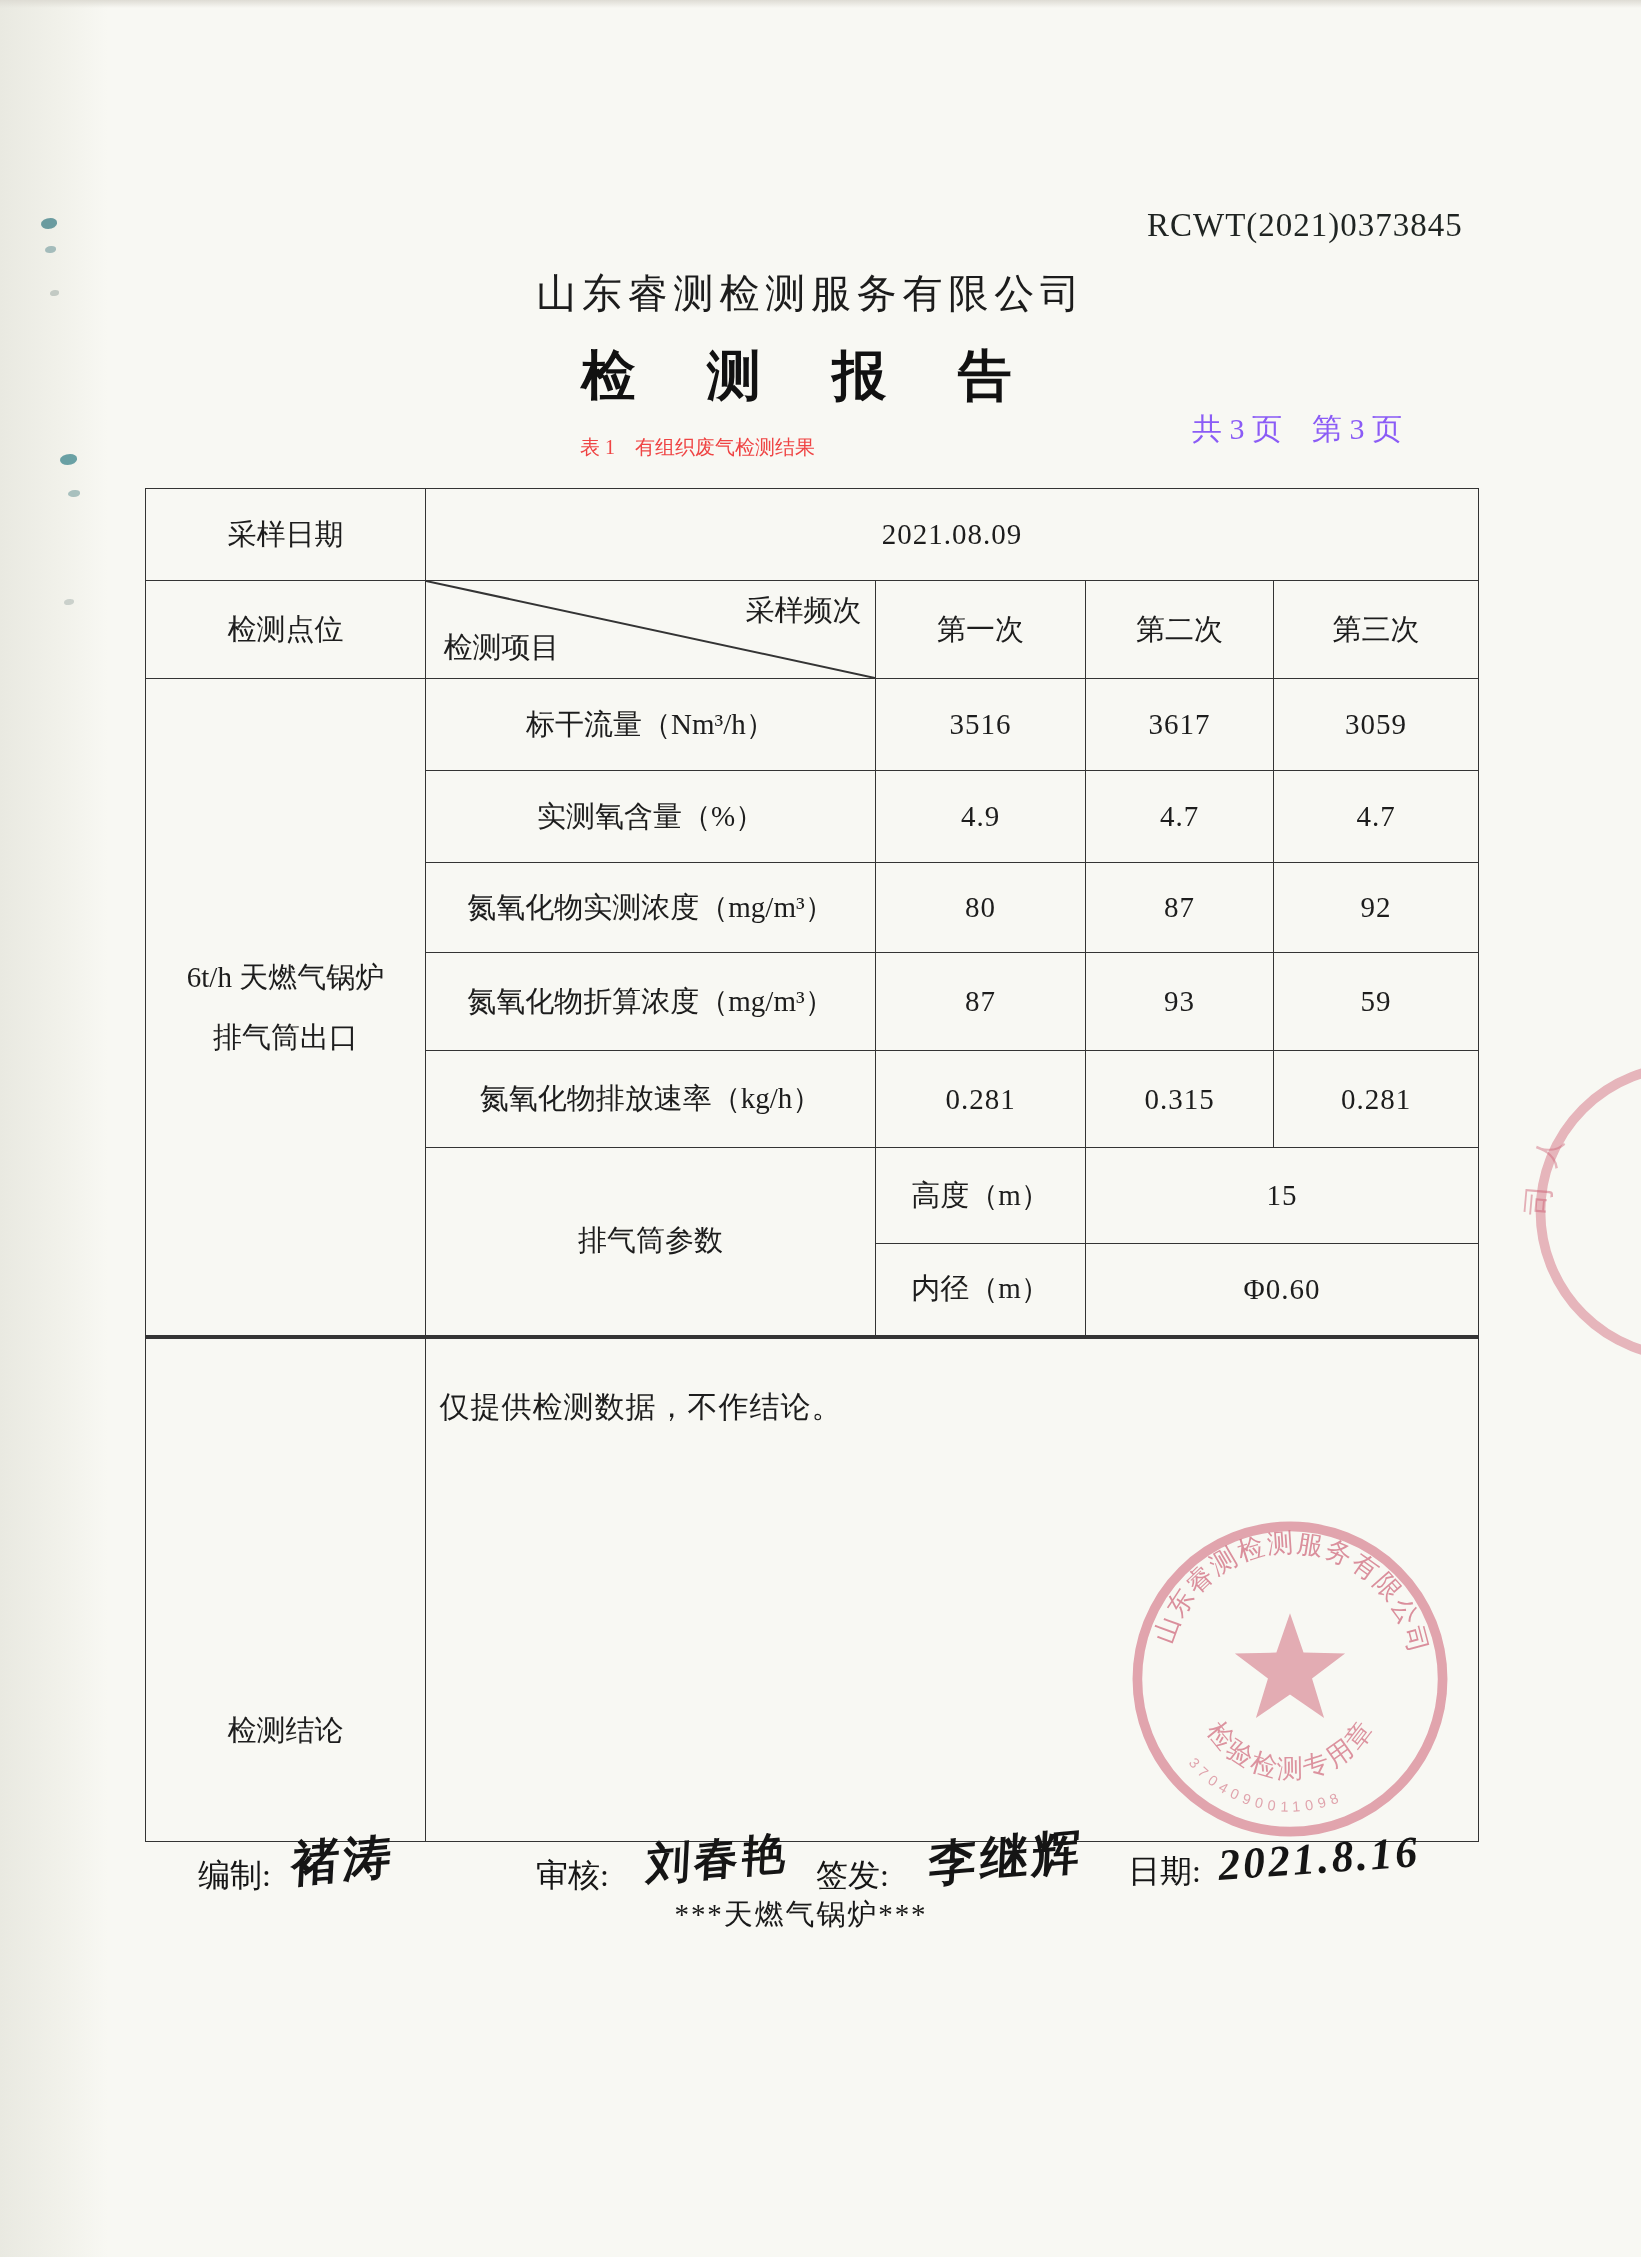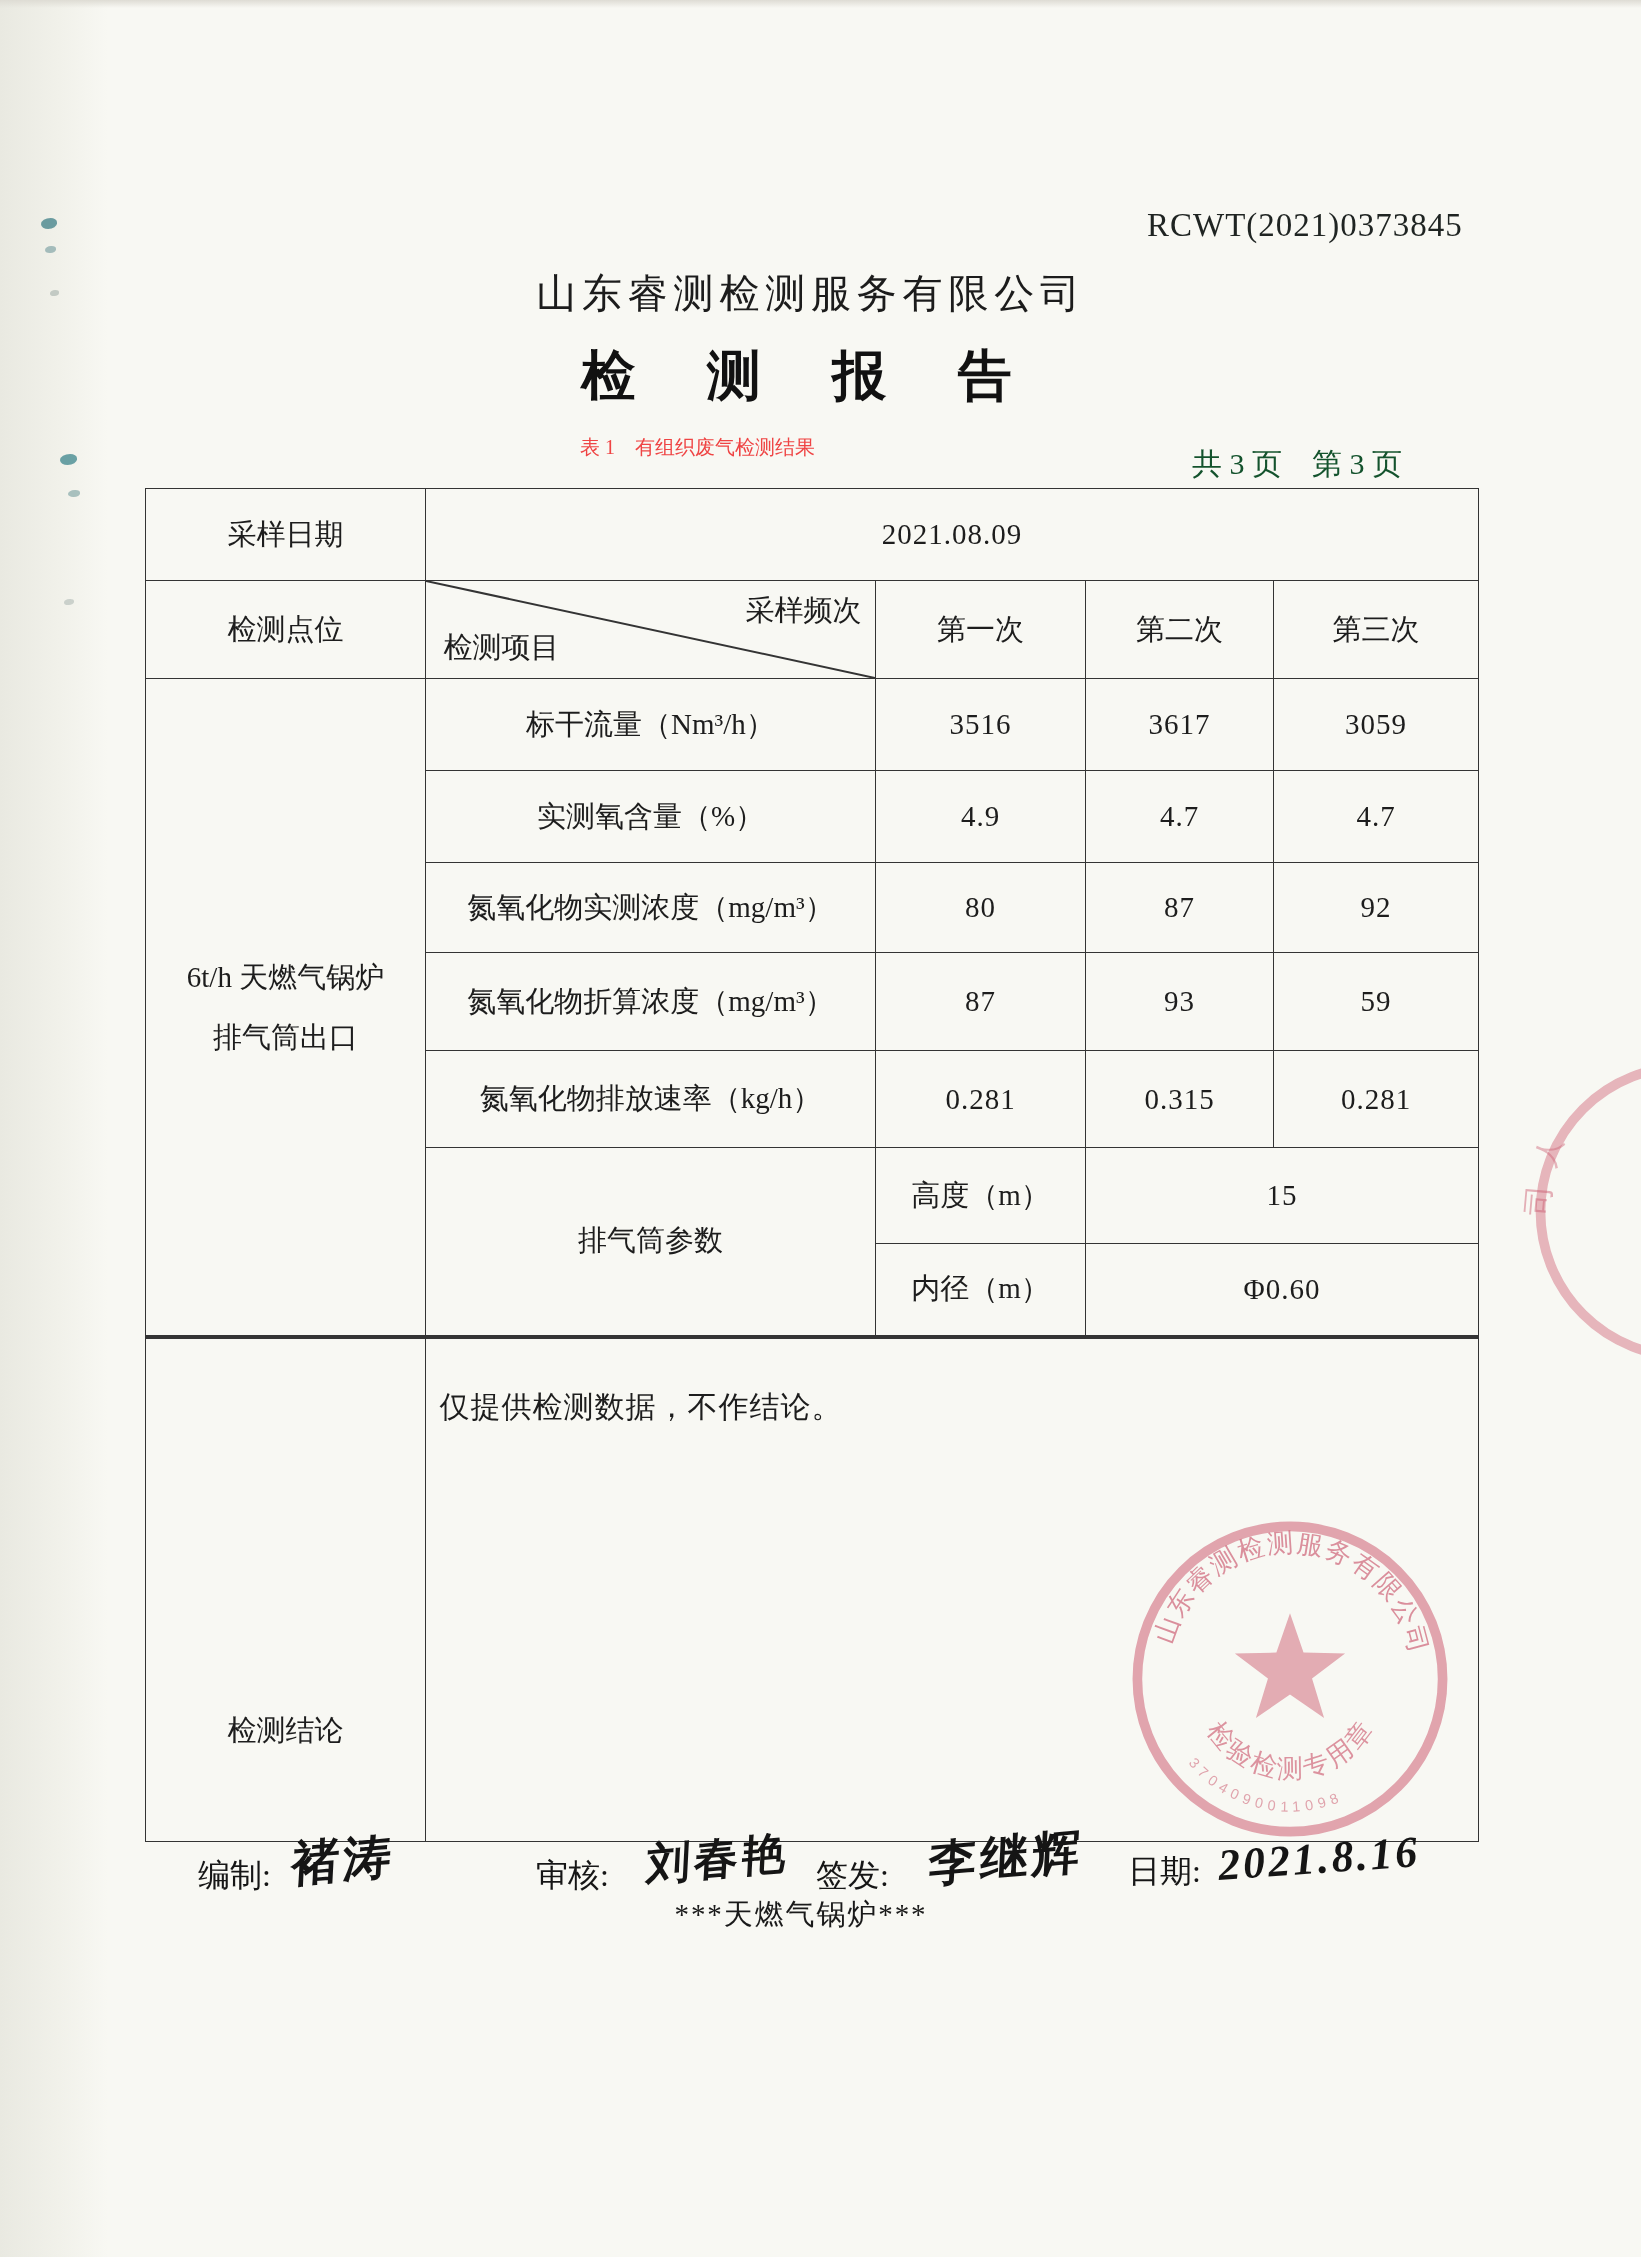--- a/index.html
+++ b/index.html
@@ -15,21 +15,21 @@
   .left-strip{position:absolute;left:0;top:0;width:108px;height:100%;
     background:linear-gradient(90deg,#e9e9e1 0%,#f1f1ea 55%,rgba(241,241,234,0)100%);}
   .top-strip{position:absolute;left:0;top:0;width:100%;height:7.7px;
     background:linear-gradient(180deg,#dedcd4,rgba(222,220,212,0));}
   .speck{position:absolute;border-radius:60% 40% 55% 45%;}
   
   .report-no{position:absolute;left:1147px;top:207px;font-size:33px;letter-spacing:1px;color:#1f2422;}
   .company{position:absolute;left:0;top:266px;width:1622px;text-align:center;font-size:40px;letter-spacing:5.8px;color:#1c1c1c;}
   .title{position:absolute;left:0;top:340px;width:1622px;text-align:center;font-size:54px;font-weight:bold;letter-spacing:29px;color:#111;}
   .caption{position:absolute;left:580px;top:434px;font-size:20px;color:#ef4444;}
-  .page-info{position:absolute;left:1192px;top:444px;font-size:30px;color:#14532d;}
+  .page-info{position:absolute;left:1192px;top:409px;font-size:30px;color:#8b5cf6;}
   
   table.report{position:absolute;left:145px;top:476px;width:1333px;border-collapse:collapse;table-layout:fixed;margin-top:12px;}
   table.report td{border:1.9px solid #343434;text-align:center;vertical-align:middle;
     font-size:29px;color:#1d1d1d;padding:0;overflow:visible;}
   td.hdr-sep{border-bottom-width:2.9px;}
   tr.conclusion-row td{border-top-width:4.8px;}
   .num{font-family:"Liberation Serif","DejaVu Serif",serif;letter-spacing:1px;}
   .diag-cell{position:relative;}
   .diag-cell svg{position:absolute;left:0;top:0;width:100%;height:100%;}
   .diag-top{position:absolute;right:13.5px;top:9.7px;font-size:29px;}

